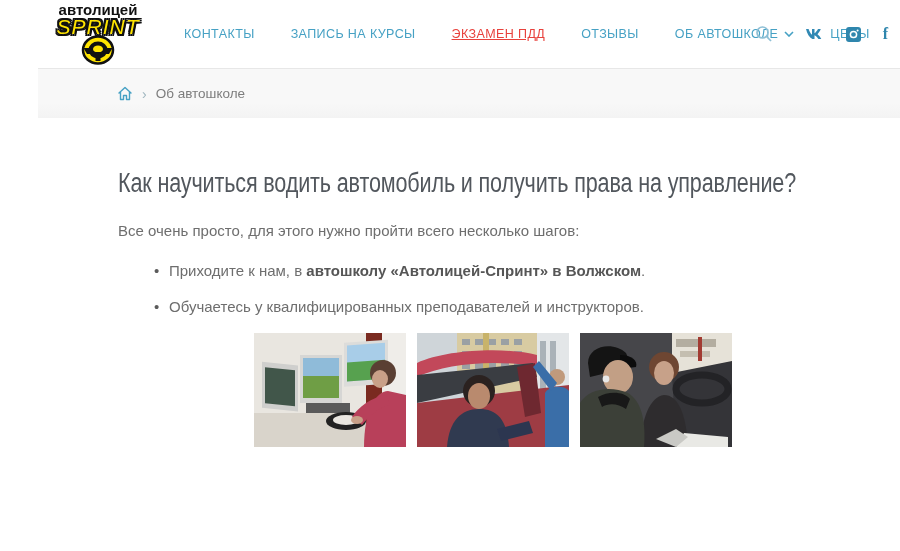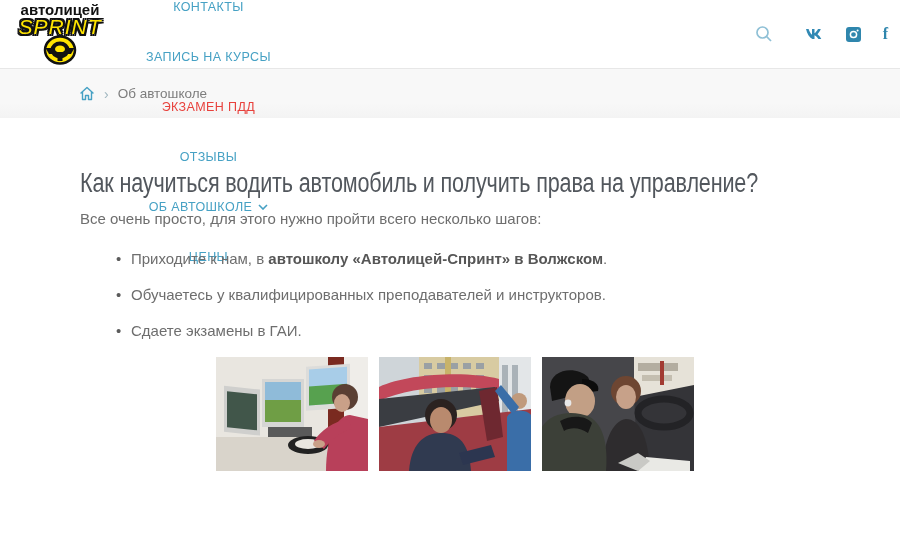--- a/index.html
+++ b/index.html
@@ -1,56 +1,56 @@
 <!DOCTYPE html>
 <html><head>
 <meta charset="utf-8">
 <style>
   * { margin: 0; padding: 0; box-sizing: border-box; }
   html,body { background:#fff; }
   body { font-family: "Liberation Sans", sans-serif; }
-  .page { position: relative; width: 900px; height: 551px; overflow: hidden; background: #fff; }
+  .page { position: relative; width: 900px; height: 551px; overflow: hidden; background: #fff; padding-left: 38px; }
 
   
   .header { position: relative; height: 68px; background: #fff; }
   .logo { position: absolute; left: 10px; top: 2px; width: 100px; text-align: center; cursor: pointer; }
   .logo-line1 {
     font-size: 15px; font-weight: bold; color: #111; letter-spacing: 0px; line-height: 15px;
     text-shadow: -1px -1px 0 #fff, 1px -1px 0 #fff, -1px 1px 0 #fff, 1px 1px 0 #fff;
   }
   .logo-line2 {
     font-size: 21px; font-weight: normal; font-style: italic; color: #ffe400; line-height: 19px; letter-spacing: 1px;
     text-shadow: -2px -2px 0 #111, 2px -2px 0 #111, -2px 2px 0 #111, 2px 2px 0 #111, 0 2px 0 #111, 0 -2px 0 #111, 2px 0 0 #111, -2px 0 0 #111;
   }
   .logo-wheel { display: block; margin: 0 auto; margin-top: -1px; }
 
-  .nav { position: absolute; left: 146px; top: 0; height: 68px; display: flex; align-items: center; gap: 36px; flex-direction: column; }
+  .nav { position: absolute; left: 146px; top: 0; height: 68px; display: flex; align-items: center; gap: 36px; }
   .nav a { text-decoration: none; font-size: 12.5px; letter-spacing: .4px; color: #46a1c4; white-space: nowrap; display: flex; align-items: center; gap: 6px; }
-  .nav a.highlight { color: #e8413c; }
+  .nav a.highlight { color: #e8413c; text-decoration: underline; }
   .chev { display: inline-block; }
 
   .header-icons { position: absolute; right: 12px; top: 0; height: 68px; display: flex; align-items: center; gap: 22px; }
   .icon-btn { cursor: pointer; display: flex; align-items: center; justify-content: center; }
   .search-btn { margin-right: 10px; }
   .ig-box { width: 15px; height: 15px; background: #2f86ad; border-radius: 3px; display: flex; align-items: center; justify-content: center; }
   .fb-f { font-size: 16px; font-weight: bold; color: #2f86ad; font-family: "Liberation Serif", serif; }
 
   
   .breadcrumb { height: 50px; background: linear-gradient(#f8f8f8 70%, #f3f3f3); border-top: 1px solid #e7e7e7; display: flex; align-items: center; padding-left: 79px; gap: 9px; }
   .breadcrumb .sep { color: #9fb6bf; font-size: 14px; }
   .breadcrumb .current { color: #7d7d7d; font-size: 13.5px; }
   .home-link { display: flex; align-items: center; cursor: pointer; }
 
   
   .main { padding: 50px 80px 0 80px; }
   .page-title {
     color: #52575d; font-size: 27px; font-weight: 400; white-space: nowrap;
     display: inline-block; transform: scaleX(0.8); transform-origin: 0 50%; letter-spacing: -0.2px;
   }
-  .intro { margin-top: 10px; color: #6e6e6e; font-size: 15px; line-height: 20px; }
+  .intro { margin-top: 22px; color: #6e6e6e; font-size: 15px; line-height: 20px; }
 
   ul.steps { list-style: none; margin-top: 20px; }
   ul.steps li { position: relative; color: #6e6e6e; font-size: 15px; line-height: 20px; margin-bottom: 16px; }
   li.step { padding-left: 51px; }
   li.step::before { content: "•"; position: absolute; left: 36px; top: 0; color: #5b5b5b; }
   li.profit { padding-left: 28px; }
   li.profit::before { content: "•"; position: absolute; left: 13px; top: 0; color: #5b5b5b; }
   .strong { font-weight: bold; color: #565656; }
 
   .photos { display: flex; gap: 11px; margin-left: 136px; margin-top: 13px; }
@@ -134,21 +134,20 @@
     <span class="current">Об автошколе</span>
   </div>
 
   <div class="main">
     <h1 class="page-title">Как научиться водить автомобиль и получить права на управление?</h1>
     <p class="intro">Все очень просто, для этого нужно пройти всего несколько шагов:</p>
 
     <ul class="steps">
       <li class="step"><span>Приходите к нам, в </span><span class="strong">автошколу «Автолицей-Спринт» в Волжском</span><span>.</span></li>
       <li class="step">Обучаетесь у квалифицированных преподавателей и инструкторов.</li>
-      <li class="step">Сдаете экзамены в ГАИ.</li>
     </ul>
 
     <div class="photos">
 
       <div class="photo">
         <svg width="152" height="114" viewBox="0 0 152 114">
           <rect width="152" height="114" fill="#e9e6e0"></rect>
           <rect x="0" y="80" width="152" height="34" fill="#d9d4cb"></rect>
           <rect x="112" y="0" width="16" height="114" fill="#7a2a20"></rect>
           <rect x="128" y="0" width="24" height="114" fill="#efede9"></rect>

